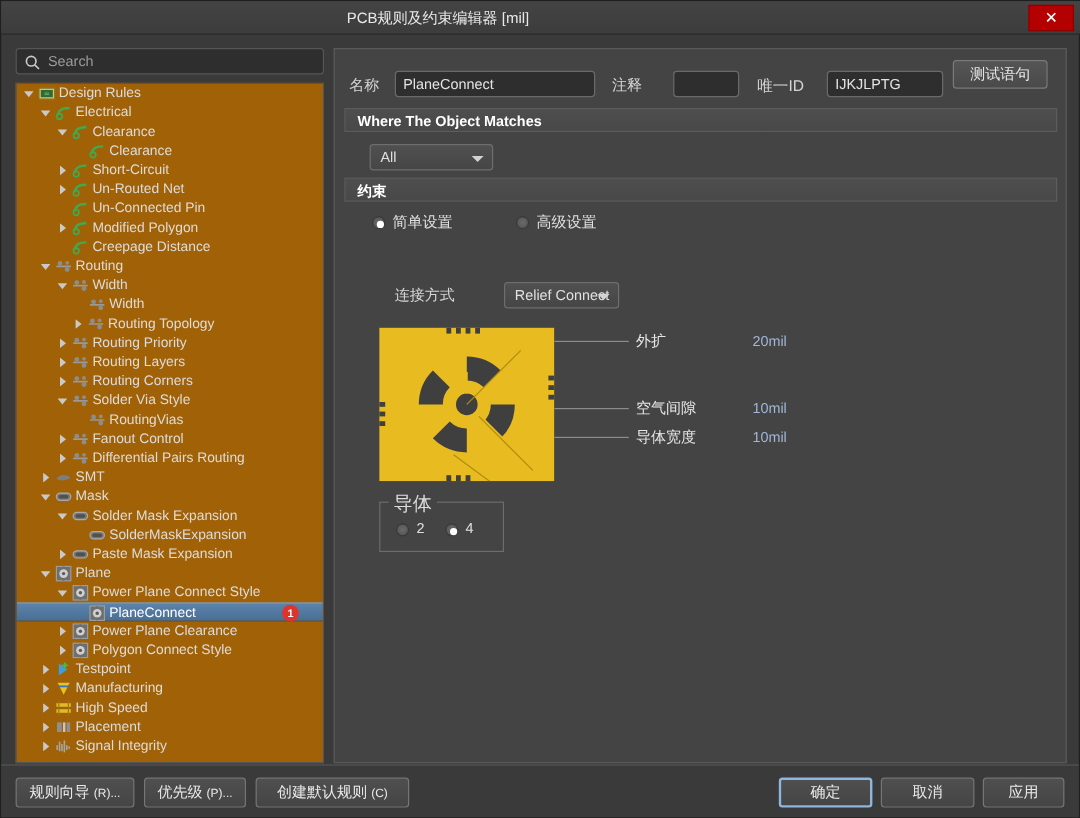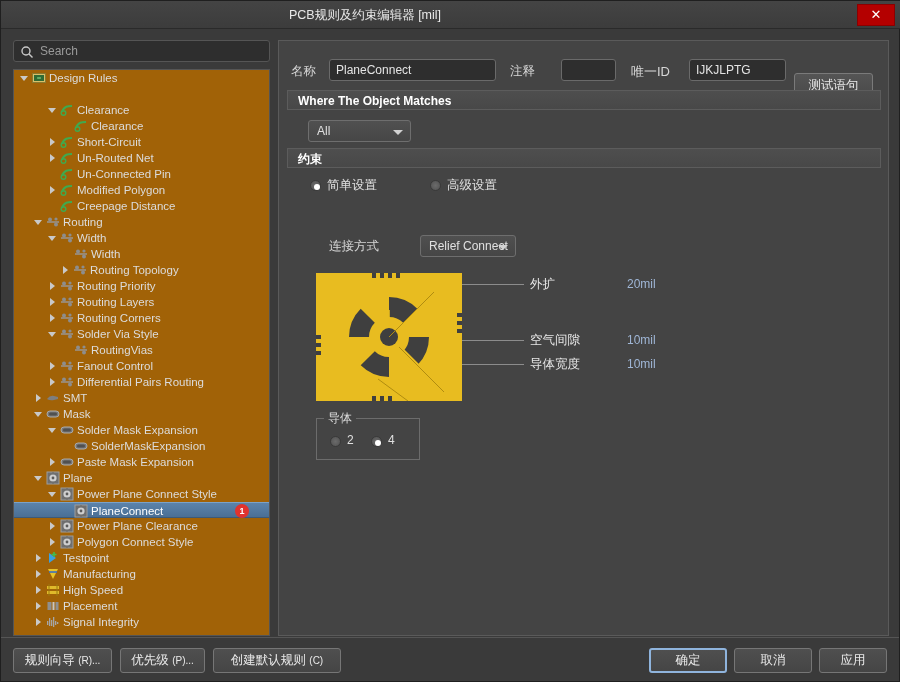--- a/index.html
+++ b/index.html
@@ -213,20 +213,32 @@
             <path d="M0 2 h8 l-4 5 z" fill="#c9c9c9"></path>
           </svg>
         </span>
         <span class="t-icon" style="left: 18px;"><svg width="14" height="14" viewBox="0 0 14 14">
             <rect x="0.5" y="2.5" width="13" height="9" fill="#d8c06a" stroke="#8a7a30"></rect>
             <rect x="2" y="4" width="10" height="6" fill="#2f6b34"></rect>
             <text x="7" y="9" font-size="6" fill="#8ee08e" text-anchor="middle" font-family="DejaVu Sans">=</text>
           </svg></span>
         <span class="t-label" style="left: 35px;">Design Rules</span>
       </div>
+      <div class="tree-row" style="top: 16px; position: absolute; left: 0px; right: 0px;">
+        <span class="arrow" style="left: 20px;">
+          <svg width="8" height="8" viewBox="0 0 8 8">
+            <path d="M0 2 h8 l-4 5 z" fill="#c9c9c9"></path>
+          </svg>
+        </span>
+        <span class="t-icon" style="left: 32px;"><svg width="14" height="14" viewBox="0 0 14 14">
+            <path d="M2 9 C4 3, 8 3, 12 3" stroke="#3faa4f" stroke-width="2" fill="none"></path>
+            <circle cx="3.5" cy="10" r="2.3" fill="none" stroke="#3faa4f" stroke-width="1.4"></circle>
+          </svg></span>
+        <span class="t-label" style="left: 49px;">Electrical</span>
+      </div>
       <div class="tree-row" style="top: 32px; position: absolute; left: 0px; right: 0px;">
         <span class="arrow" style="left: 34px;">
           <svg width="8" height="8" viewBox="0 0 8 8">
             <path d="M0 2 h8 l-4 5 z" fill="#c9c9c9"></path>
           </svg>
         </span>
         <span class="t-icon" style="left: 46px;"><svg width="14" height="14" viewBox="0 0 14 14">
             <path d="M2 9 C4 3, 8 3, 12 3" stroke="#3faa4f" stroke-width="2" fill="none"></path>
             <circle cx="3.5" cy="10" r="2.3" fill="none" stroke="#3faa4f" stroke-width="1.4"></circle>
           </svg></span>
@@ -633,21 +645,21 @@
 
     <div class="field-label" style="left:12px; top:22px;">名称</div>
     <input class="tinput" style="left: 50px; top: 18px; width: 167px;" type="text" value="PlaneConnect">
 
     <div class="field-label" style="left:231px; top:22px;">注释</div>
     <input class="tinput" style="left: 282px; top: 18px; width: 55px;" type="text" value="">
 
     <div class="field-label" style="left:352px; top:22px; font-size:13px;">唯一ID</div>
     <input class="tinput" style="left: 410px; top: 18px; width: 97px;" type="text" value="IJKJLPTG">
 
-    <div class="tbtn" style="left:515px; top:32px; width:79px; line-height:22px;">测试语句</div>
+    <div class="tbtn" style="left:515px; top:9px; width:79px; line-height:22px;">测试语句</div>
 
     <div class="section-head" style="left:8px; top:49px; width:594px;">Where The Object Matches</div>
 
     <div class="tselect" style="left:29px; top:79px; width:103px;">
       <span>All</span>
       <i class="caret"></i>
     </div>
 
     <div class="section-head" style="left:8px; top:107px; width:594px;">约束</div>
 
@@ -710,21 +722,21 @@
 
     <div class="leader" style="left:183px; top:299px; width:62px;"></div>
     <div class="dim-label" style="left:251px; top:291px;">空气间隙</div>
     <div class="dim-value" style="left:348px; top:292px;">10mil</div>
 
     <div class="leader" style="left:183px; top:323px; width:62px;"></div>
     <div class="dim-label" style="left:251px; top:315px;">导体宽度</div>
     <div class="dim-value" style="left:348px; top:316px;">10mil</div>
 
     <div style="position:absolute; left:37px; top:377px; width:104px; height:42px; border:1px solid #6c6c6c;"></div>
-    <div style="position:absolute; left:45px; top:369px; background:#444444; padding:0 4px; color:#dcdcdc; font-size:12px;">导体</div>
+    <div style="position:absolute; left:45px; top:369px; background:#444444; padding:0 4px; color:#dcdcdc; font-size:16px;">导体</div>
 
     <div class="radio" style="left:51px; top:395px;"></div>
     <div class="radio-label" style="left:68px; top:392px; font-size:12px;">2</div>
 
     <div class="radio on" style="left:92px; top:395px;"></div>
     <div class="radio-label" style="left:109px; top:392px; font-size:12px;">4</div>
 
   </div>
 
   <div id="bottombar">

